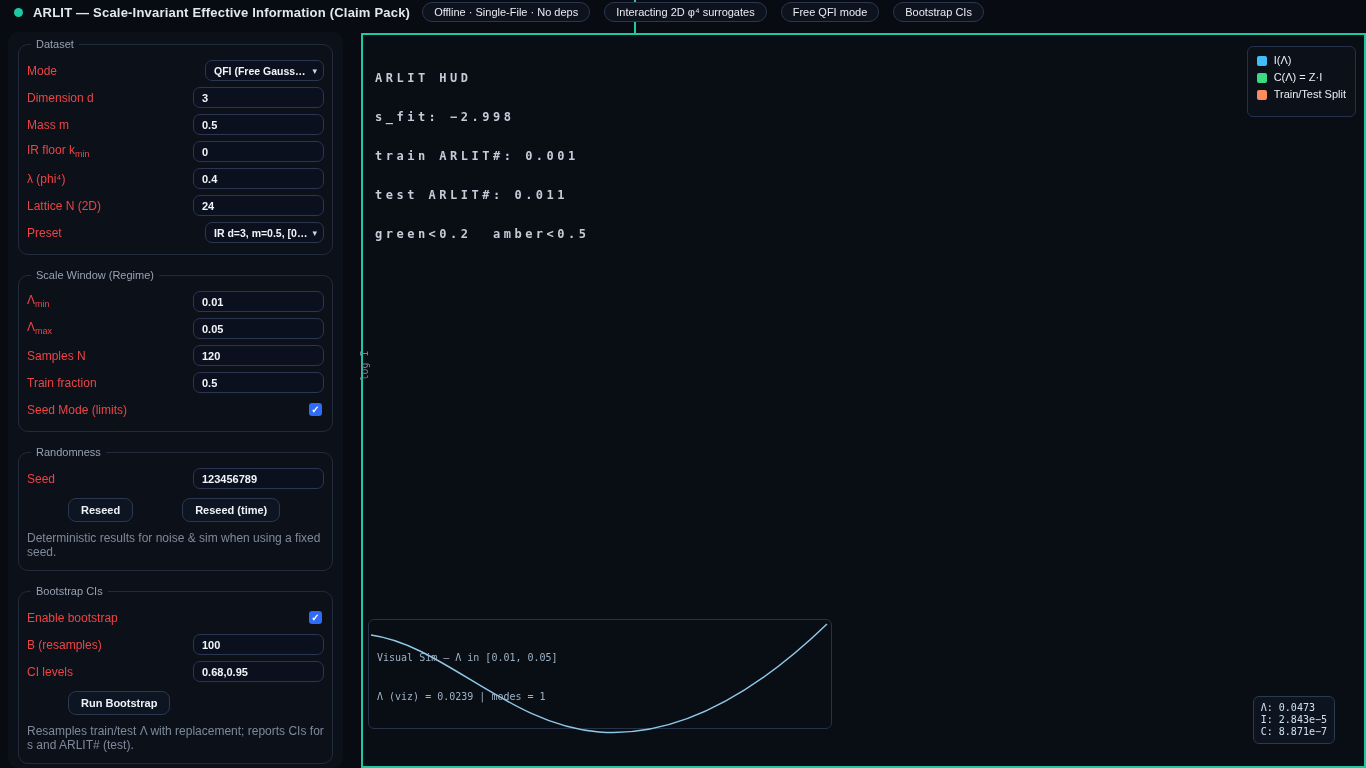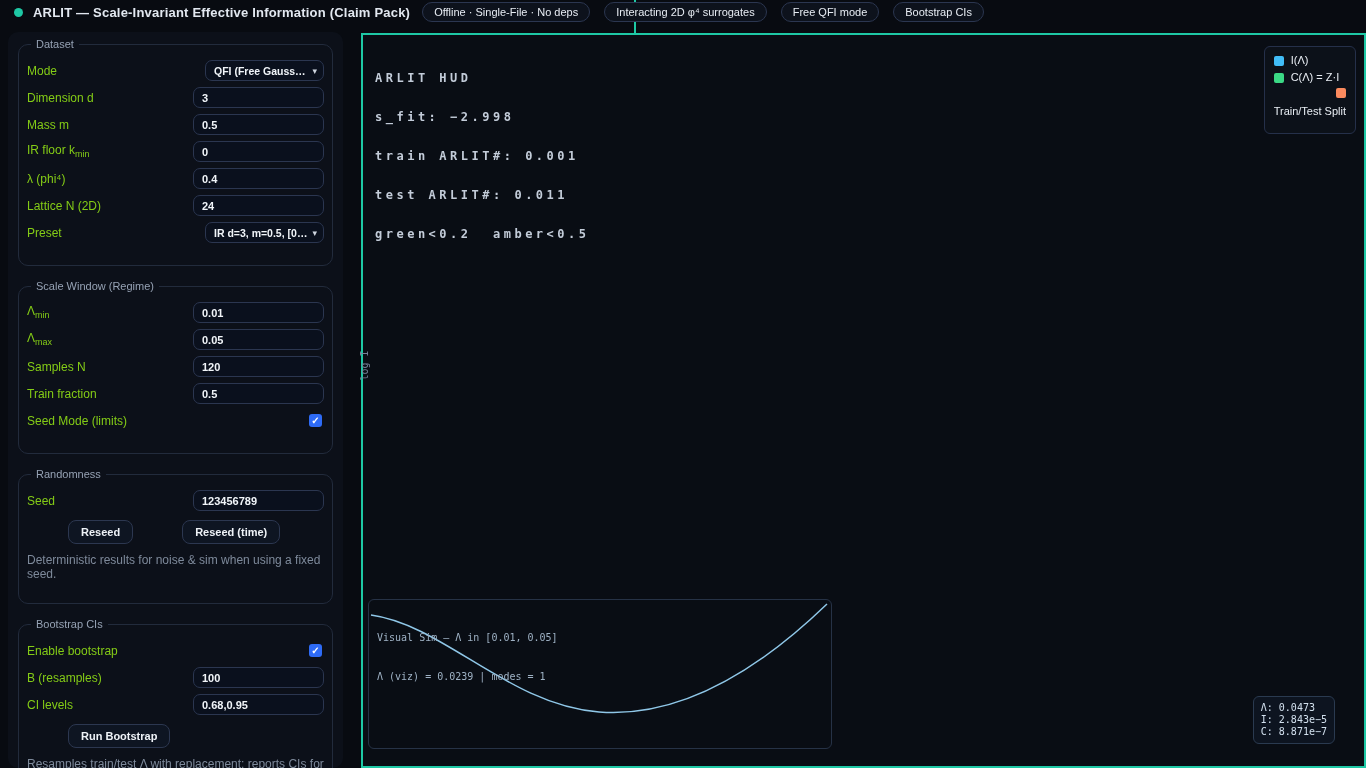--- a/index.html
+++ b/index.html
@@ -13,24 +13,24 @@
   .title { font-size:13px; font-weight:bold; letter-spacing:.2px; white-space:nowrap; }
   .badges { display:flex; gap:14px; margin-left:12px; }
   .badge { background:#0d121c; border:1px solid #2b3650; border-radius:999px;
     padding:3px 11px; font-size:11px; color:#e7ecf3; white-space:nowrap; }
 
   .marker-line { position:absolute; left:634px; top:0; width:2px; height:34px; background:#1ec8a5; z-index:1; }
 
   
   .sidebar { position:absolute; left:8px; top:32px; width:335px; height:736px;
     overflow:hidden; background:#0c1019; border-radius:10px; padding:6px 10px; z-index:2; }
-  fieldset { border:1px solid #222b3c; border-radius:10px; padding:4px 8px 22px 8px; margin-bottom:14px; }
+  fieldset { border:1px solid #222b3c; border-radius:10px; padding:4px 8px 11px 8px; margin-bottom:14px; }
   legend { font-size:11px; color:#96a2b4; padding:0 5px; margin-left:4px; }
   .row { display:flex; justify-content:space-between; align-items:center; margin-top:6px; min-height:21px; }
-  .row > label { font-size:12px; color:#84cc16; }
+  .row > label { font-size:12px; color:#ef4444; }
   sub { font-size:9px; }
   input.text { width:131px; height:21px; background:#0a101d; border:1px solid #2b3650;
     border-radius:7px; color:#f1f5f9; font-size:11px; font-weight:600; padding:0 8px;
     font-family:"Liberation Sans",sans-serif; outline:none; }
   .select { width:119px; height:21px; background:#0a101d; border:1px solid #2b3650;
     border-radius:7px; color:#f1f5f9; padding:0 6px 0 8px; display:flex;
     align-items:center; justify-content:flex-end; cursor:pointer; overflow:hidden; }
   .select .val { overflow:hidden; text-overflow:ellipsis; white-space:nowrap; font-size:10.5px; font-weight:600; }
   .chev { font-size:9px; margin-left:4px; color:#cfd6e0; flex:0 0 auto; }
   .cbx { width:13px; height:13px; background:#2e6bf6; border-radius:3px;
@@ -44,25 +44,25 @@
 
   
   .chart { position:absolute; left:361px; top:33px; width:1005px; height:735px;
     background:#090d14; border:2px solid #1ec8a5; z-index:2; }
   .hud { position:absolute; left:12px; top:11px; font-family:"DejaVu Sans Mono",monospace;
     font-size:12px; font-weight:bold; letter-spacing:3.5px; line-height:13px;
     color:#c3ccd9; white-space:pre; }
   .legendbox { position:absolute; right:8px; top:11px; background:#0c1119;
     border:1px solid #25304a; border-radius:6px; padding:7px 9px; }
   .legenditem { display:flex; align-items:flex-end; gap:7px; font-size:11px; color:#e8edf3; margin-bottom:5px; }
-  .legenditem:last-child { margin-bottom:9px;flex-direction:column; }
+  .legenditem:last-child { margin-bottom:9px; }
   .swatch { width:10px; height:10px; border-radius:2px; flex:0 0 auto; }
   .ylabel { position:absolute; left:-24px; top:325px; width:50px; text-align:center;
     transform:rotate(-90deg); font-size:10px; color:#76839a; font-family:"DejaVu Sans Mono",monospace; }
-  .vissim { position:absolute; left:5px; top:564px; width:464px; height:150px;
+  .vissim { position:absolute; left:5px; top:584px; width:464px; height:110px;
     border:1px solid #263246; border-radius:6px; }
   .vissim .t { position:absolute; left:8px; top:5px; font-family:"DejaVu Sans Mono",monospace;
     font-size:10px; color:#9fb2c5; line-height:13px; white-space:pre; z-index:2; }
   .vissim svg { position:absolute; left:0; top:0; }
   .readout { position:absolute; right:29px; bottom:22px; background:#0d1420;
     border:1px solid #2a3a50; border-radius:6px; padding:5px 7px;
     font-family:"DejaVu Sans Mono",monospace; font-size:10px; line-height:12px; color:#d2e0ee; }
 </style>
 </head>
 <body>

